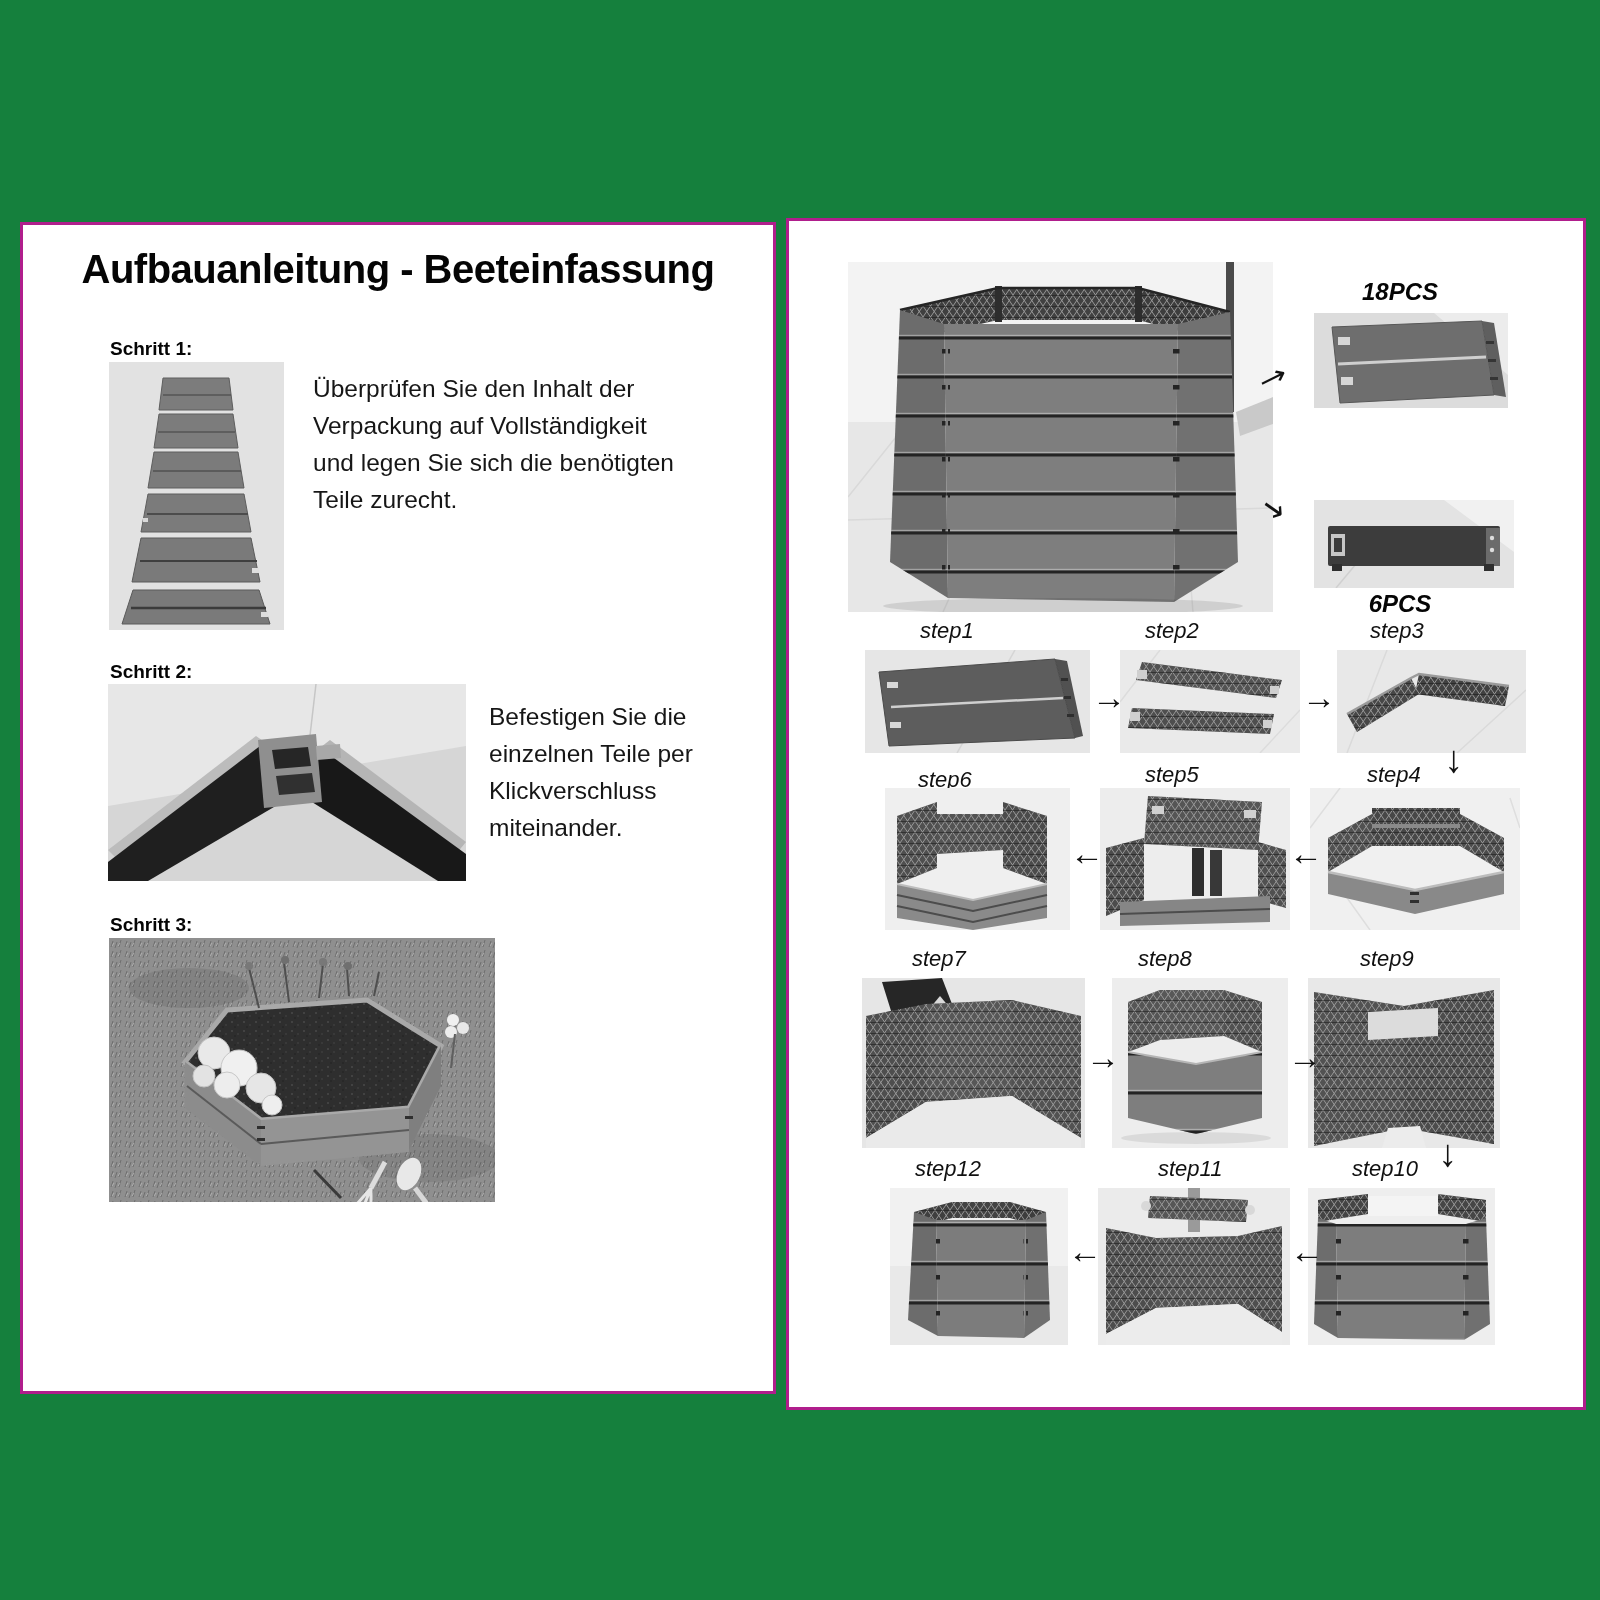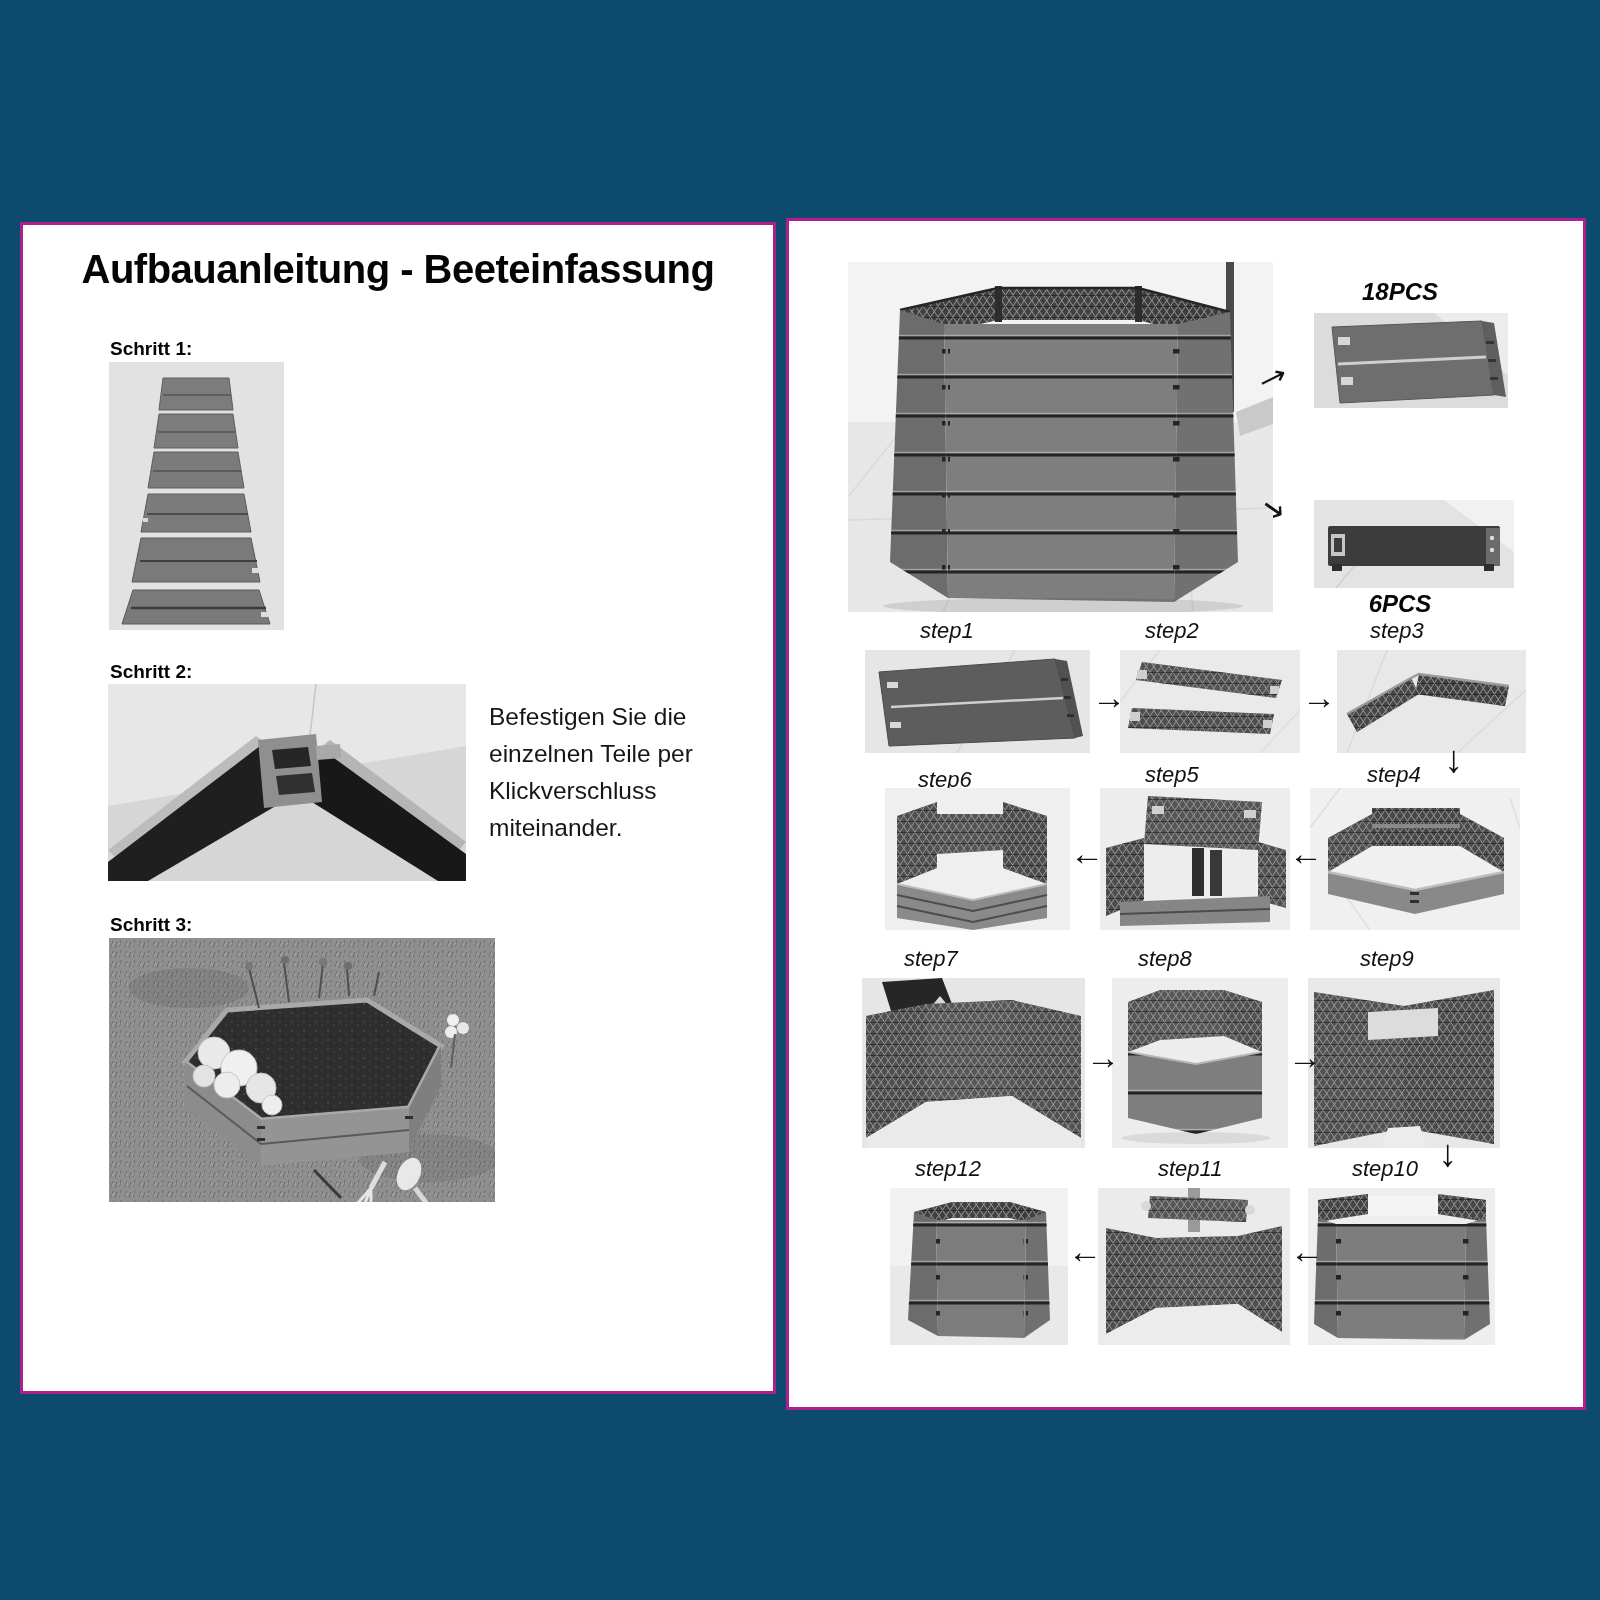--- a/index.html
+++ b/index.html
@@ -1,16 +1,16 @@
 <!DOCTYPE html>
 <html><head>
 <meta charset="utf-8">
 <style>
   html,body{margin:0;padding:0;background:#ffffff;}
-  .canvas{position:relative;width:1600px;height:1600px;background:#0c4a6e;overflow:hidden;
+  .canvas{position:relative;width:1600px;height:1600px;background:#15803d;overflow:hidden;
           font-family:"Liberation Sans",sans-serif;color:#111;}
   .page{position:absolute;background:#ffffff;border:3px solid #b01e8c;}
   .left-page{left:20px;top:222px;width:750px;height:1166px;}
   .right-page{left:786px;top:218px;width:794px;height:1186px;font-style:italic;}
   .doc-title{position:absolute;left:0;right:0;top:22px;text-align:center;
              font-size:40px;font-weight:bold;letter-spacing:-0.5px;color:#050505;}
   .step-label{position:absolute;font-size:19px;font-weight:bold;color:#050505;}
   .step-text{position:absolute;font-size:24.5px;line-height:37px;color:#161616;}
   .ph{position:absolute;overflow:hidden;}
   .ph svg{display:block;width:100%;height:100%;}
@@ -69,20 +69,21 @@
         <line x1="38" y1="152" x2="139" y2="152" stroke="#4c4c4c" stroke-width="1.8"></line>
         <polygon points="32,176 142,176 151,220 23,220" fill="#7a7a7a" stroke="#5a5a5a"></polygon>
         <line x1="31" y1="199" x2="148" y2="199" stroke="#3f3f3f" stroke-width="2.2"></line>
         <polygon points="24,228 150,228 161,262 13,262" fill="#7a7a7a" stroke="#5a5a5a"></polygon>
         <line x1="22" y1="246" x2="157" y2="246" stroke="#3b3b3b" stroke-width="2.4"></line>
         <rect x="143" y="206" width="7" height="5" fill="#dedede"></rect>
         <rect x="152" y="250" width="7" height="5" fill="#dedede"></rect>
         <rect x="34" y="156" width="5" height="4" fill="#d8d8d8"></rect>
       </svg>
     </div>
+    <div class="step-text" style="left:290px;top:145px;width:368px">Überprüfen Sie den Inhalt der Verpackung auf Vollständigkeit und legen Sie sich die benötigten Teile zurecht.</div>
 
     <div class="step-label" style="left:87px;top:436px">Schritt 2:</div>
     <div class="ph" style="left:85px;top:459px;width:358px;height:197px">
       <svg viewBox="0 0 358 197" preserveAspectRatio="none">
         <rect width="358" height="197" fill="#d6d6d6"></rect>
         <polygon points="0,0 358,0 358,62 0,122" fill="#e7e7e7"></polygon>
         <line x1="208" y1="0" x2="198" y2="86" stroke="#c6c6c6" stroke-width="1.5"></line>
         <polygon points="0,166 148,52 168,66 12,178" fill="#bcbcbc"></polygon>
         <polygon points="0,178 152,62 205,100 40,197 0,197" fill="#1f1f1f"></polygon>
         <polygon points="358,158 222,56 204,70 348,170" fill="#b5b5b5"></polygon>
@@ -296,21 +297,21 @@
         <polygon points="18,84 105,102 194,84 194,106 105,126 18,106" fill="#898989"></polygon>
         <path d="M18,84 L105,102 L194,84" stroke="#bcbcbc" stroke-width="2.5" fill="none"></path>
         <rect x="100" y="104" width="9" height="3" fill="#2f2f2f"></rect>
         <rect x="100" y="112" width="9" height="3" fill="#2f2f2f"></rect>
       </svg>
     </div>
 
     <div class="arrow" style="left:281px;top:615px">←</div>
     <div class="arrow" style="left:500px;top:615px">←</div>
 
-    <div class="cap" style="left:115px;top:725px">step7</div>
+    <div class="cap" style="left:123px;top:725px">step7</div>
     <div class="cap" style="left:349px;top:725px">step8</div>
     <div class="cap" style="left:571px;top:725px">step9</div>
 
     <div class="ph" style="left:73px;top:757px;width:223px;height:170px">
       <svg viewBox="0 0 223 170" preserveAspectRatio="none">
         <rect width="223" height="170" fill="#e6e6e6"></rect>
         <polygon points="20,4 80,0 90,26 30,36" fill="#262626"></polygon>
         <polygon points="78,18 98,42 86,50 68,30" fill="#d9d9d9"></polygon>
         <polygon points="64,26 150,22 150,118 64,124" fill="#575757"></polygon>
         <polygon points="64,26 150,22 150,118 64,124" fill="url(#latl)"></polygon>

